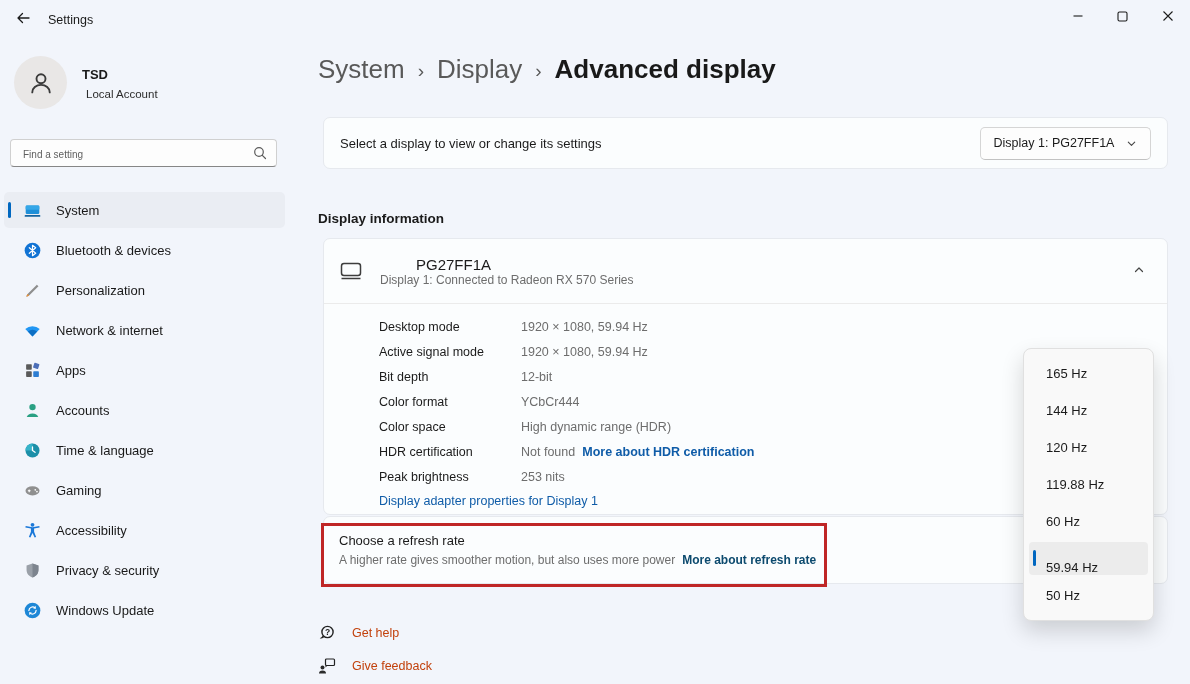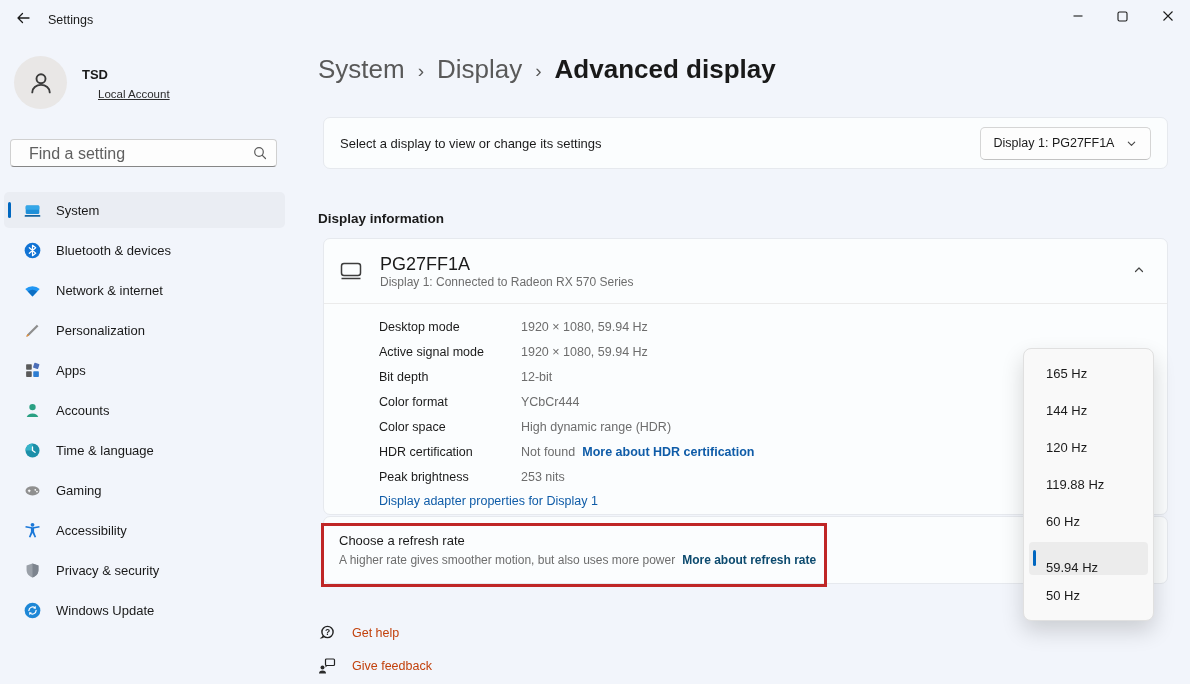--- a/index.html
+++ b/index.html
@@ -14,23 +14,23 @@
   
   .titlebar{top:0;left:0;width:100%;height:34px;}
   .back-btn{top:7px;left:8px;width:30px;height:22px;display:flex;align-items:center;justify-content:center;border-radius:4px;cursor:pointer;}
   .app-title{top:13px;left:48px;font-size:12.5px;color:#1b1b1b;}
   .win-controls{top:0;right:0;height:32px;display:flex;}
   .win-btn{width:45px;height:32px;display:flex;align-items:center;justify-content:center;cursor:pointer;}
 
   
   .avatar{top:56px;left:14px;width:53px;height:53px;border-radius:50%;background:#e9e7e6;display:flex;align-items:center;justify-content:center;}
   .acct-name{top:67px;left:82px;font-size:13px;font-weight:bold;}
-  .acct-type{top:88px;left:98px;font-size:11.5px;color:#2c2c2c;text-decoration:underline;}
+  .acct-type{top:88px;left:86px;font-size:11.5px;color:#2c2c2c;}
   .search-box{top:139px;left:10px;width:267px;height:28px;background:#fdfdfd;border:1px solid #d0d0d0;border-bottom-color:#868686;border-radius:4px;box-sizing:border-box;}
-  .search-box input{border:0;outline:none;background:transparent;width:225px;height:24px;margin:1px 0 0 16px;font-size:16px;font-family:"Liberation Sans",sans-serif;color:#0f172a;}
+  .search-box input{border:0;outline:none;background:transparent;width:225px;height:24px;margin:1px 0 0 10px;font-size:10px;font-family:"Liberation Sans",sans-serif;color:#0f172a;}
   .search-box input::placeholder{color:#5f5f5f;}
   .search-glyph{position:absolute;right:8px;top:5px;width:16px;height:16px;}
   .side-nav{top:192px;left:4px;width:281px;}
   .side-item{height:36px;margin-bottom:4px;border-radius:5px;display:flex;align-items:center;padding-left:20px;box-sizing:border-box;position:relative;cursor:pointer;}
   .side-item .ic{width:17px;height:17px;display:flex;align-items:center;justify-content:center;flex:0 0 17px;}
   .side-item .lbl{margin-left:15px;font-size:13px;color:#191919;}
   .side-item.selected{background:#eaedf3;}
   .side-item.selected::before{content:"";position:absolute;left:4px;top:10px;width:3px;height:16px;border-radius:2px;background:#0067c0;}
 
   
@@ -42,21 +42,21 @@
   .card{background:#fbfdfe;border:1px solid #e6e9ee;border-radius:7px;box-sizing:border-box;}
   .card1{top:117px;left:323px;width:845px;height:52px;display:flex;align-items:center;padding:0 16px;}
   .card1-label{font-size:13px;}
   .dd-btn{margin-left:auto;width:171px;height:33px;background:#fdfdfd;border:1px solid #d5d5d5;border-bottom-color:#c2c2c2;border-radius:5px;display:flex;align-items:center;justify-content:center;gap:12px;font-size:12.5px;cursor:pointer;box-sizing:border-box;}
 
   .section-title{top:211px;left:318px;font-size:13.5px;font-weight:bold;}
 
   .card2{top:238px;left:323px;width:845px;height:277px;}
   .card2-header{height:64px;border-bottom:1px solid #ebebeb;display:flex;align-items:center;padding:0 22px 0 15px;}
   .dev-text{margin-left:17px;}
-  .dev-name{font-size:18px;}
+  .dev-name{font-size:15px;margin-left:36px;}
   .dev-sub{font-size:12px;color:#6d6d6d;}
   .chev-up{margin-left:auto;cursor:pointer;}
   .info-rows{padding:10px 0 0 55px;}
   .info-row{height:25px;display:flex;align-items:center;font-size:12.5px;}
   .info-row .rl{width:142px;color:#1b1b1b;}
   .info-row .rv{color:#6d6d6d;}
   .info-row .rlink{color:#0f5ca8;font-weight:bold;margin-left:7px;cursor:pointer;}
   .adapter-link{margin:5px 0 0 55px;font-size:12.5px;color:#0f5ca8;cursor:pointer;display:inline-block;}
 
   .card3{top:516px;left:323px;width:845px;height:68px;display:flex;flex-direction:column;justify-content:center;padding-left:15px;}
@@ -143,34 +143,34 @@
         <svg width="17" height="17" viewBox="0 0 16 16">
           <circle cx="8" cy="8" r="7.4" fill="#1173d4"></circle>
           <path d="M5 5.4l6 5.2-3 2.3V3.1l3 2.3-6 5.2" fill="none" stroke="#fff" stroke-width="1.1" stroke-linejoin="round" stroke-linecap="round"></path>
         </svg>
       </span>
       <span class="lbl">Bluetooth &amp; devices</span>
     </div>
     <div class="side-item">
       <span class="ic">
         <svg width="17" height="17" viewBox="0 0 16 16">
+          <path d="M2.2 13.8c1.1-.3 2.2-.6 2.9-1.3L13.6 4 12.1 2.5 3.6 11c-.7.7-1.1 1.7-1.4 2.8z" fill="#8e8e8e"></path>
+          <path d="M2.2 13.8c.9-.2 2-.5 2.7-1.1L3.4 11.2c-.6.7-1 1.6-1.2 2.6z" fill="#e8923a"></path>
+        </svg>
+      </span>
+      <span class="lbl">Personalization</span>
+    </div>
+    <div class="side-item">
+      <span class="ic">
+        <svg width="17" height="17" viewBox="0 0 16 16">
           <path d="M1.2 6.6a10.5 10.5 0 0113.6 0L8 13.6z" fill="#2196f3"></path>
           <path d="M3.6 9a7 7 0 018.8 0L8 13.6z" fill="#0d6fc4"></path>
         </svg>
       </span>
       <span class="lbl">Network &amp; internet</span>
-    </div>
-    <div class="side-item">
-      <span class="ic">
-        <svg width="17" height="17" viewBox="0 0 16 16">
-          <path d="M2.2 13.8c1.1-.3 2.2-.6 2.9-1.3L13.6 4 12.1 2.5 3.6 11c-.7.7-1.1 1.7-1.4 2.8z" fill="#8e8e8e"></path>
-          <path d="M2.2 13.8c.9-.2 2-.5 2.7-1.1L3.4 11.2c-.6.7-1 1.6-1.2 2.6z" fill="#e8923a"></path>
-        </svg>
-      </span>
-      <span class="lbl">Personalization</span>
     </div>
     <div class="side-item">
       <span class="ic">
         <svg width="17" height="17" viewBox="0 0 16 16">
           <rect x="2" y="2" width="5.3" height="5.3" rx="0.7" fill="#5a5a5a"></rect>
           <rect x="9" y="1.2" width="5" height="5" rx="0.7" fill="#4d6fb8" transform="rotate(18 11.5 3.7)"></rect>
           <rect x="2" y="8.7" width="5.3" height="5.3" rx="0.7" fill="#5a5a5a"></rect>
           <rect x="8.7" y="8.7" width="5.3" height="5.3" rx="0.7" fill="#2d7dd2"></rect>
         </svg>
       </span>

